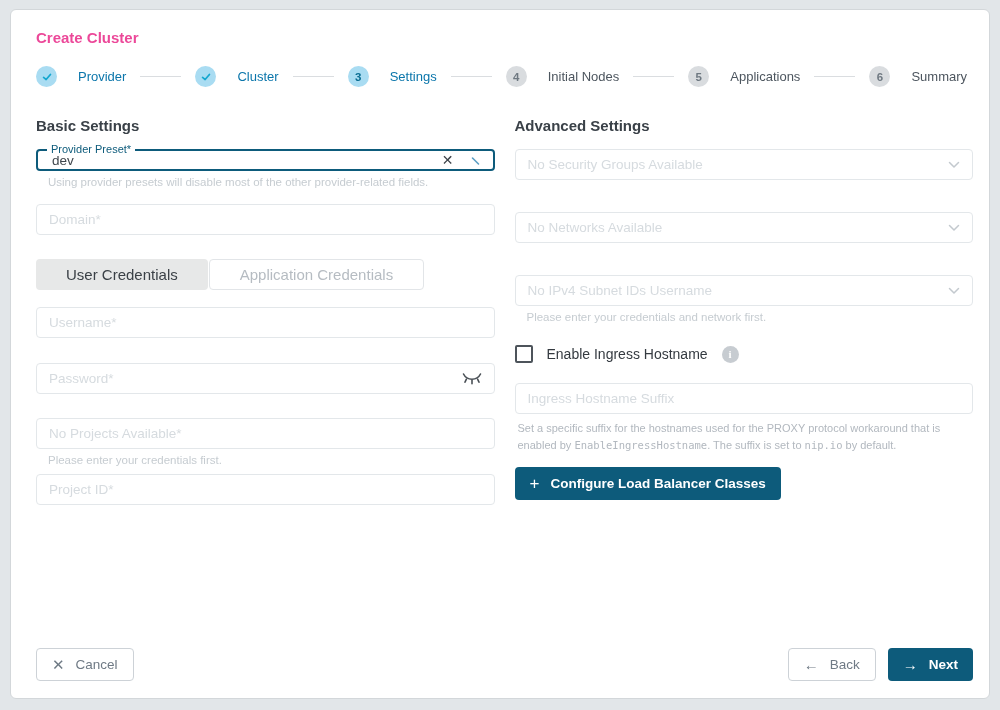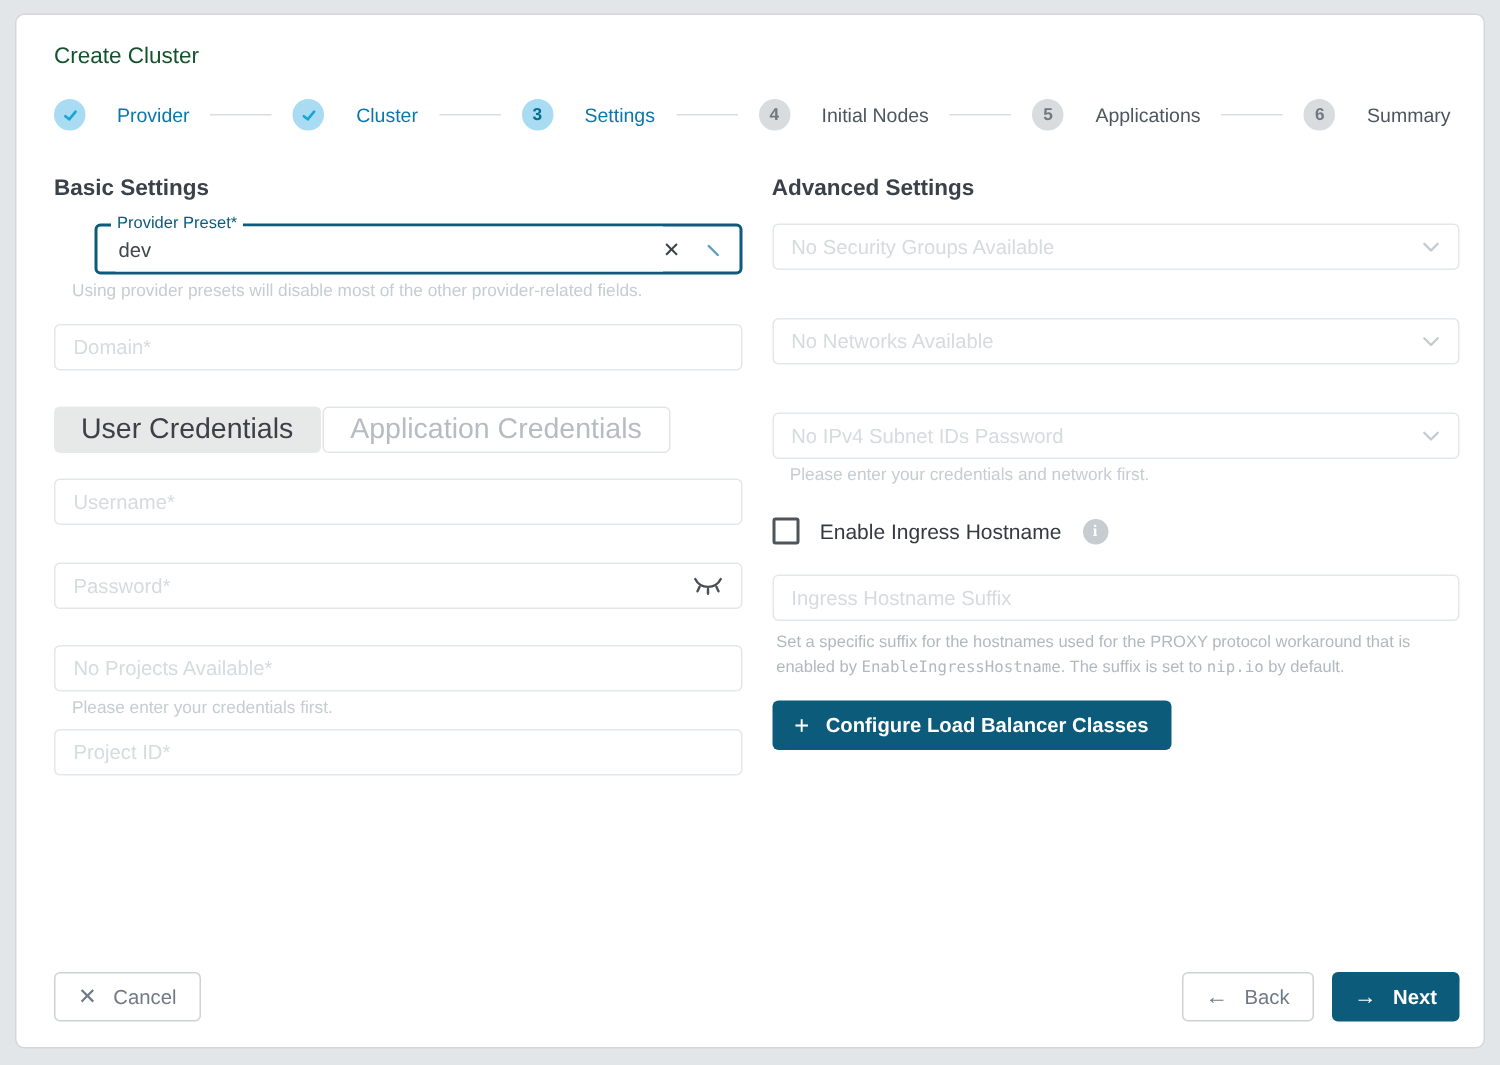--- a/index.html
+++ b/index.html
@@ -27,21 +27,21 @@
   }
   .card{
     width:980px;height:690px;
     margin:9px auto 0;
     background:#fff;
     border:1px solid #d3d7da;
     border-radius:6px;
     padding:17px 16px 16px;
     display:flex;flex-direction:column;
   }
-  .page-title{font-size:15px;font-weight:400;color:#14532d;margin:2px 0 20px 9px;}
+  .page-title{font-size:15px;font-weight:700;color:#ec4899;margin:2px 0 20px 9px;}
   
   .stepper{display:flex;align-items:center;margin:0 6px 30px 9px;}
   .step{display:flex;align-items:center;gap:21px;flex:none;cursor:pointer;}
   .step-circle{
     width:21px;height:21px;border-radius:50%;
     display:flex;align-items:center;justify-content:center;
     font-size:11.5px;font-weight:700;flex:none;
   }
   .step-circle.on{background:var(--step-blue-bg);color:var(--step-num-active);}
   .step-circle.todo{background:var(--todo-bg);color:var(--todo-num);}
@@ -63,33 +63,33 @@
     font-family:"Liberation Sans",sans-serif;color:#3f464c;background:transparent;
   }
   .field input::placeholder{color:var(--placeholder);opacity:1;}
   .sel .ph{font-size:13.5px;color:var(--placeholder);flex:1;white-space:nowrap;overflow:hidden;}
   .helper{font-size:11.5px;color:var(--helper);margin:5px 0 0 12px;}
   .helper2{font-size:11px;color:var(--helper-dark);margin:6px 0 0 3px;line-height:1.5;}
   .helper2 code{font-family:"DejaVu Sans Mono",monospace;font-size:10.5px;}
   
   .pp-field{
     position:relative;border:2px solid var(--primary);border-radius:4px;
-    height:34px;display:flex;padding:0 12px;margin-top:8px;margin-left:27px;
+    height:22px;display:flex;align-items:center;padding:0 12px;margin-top:8px;
   }
   .pp-label{
     position:absolute;top:-8px;left:9px;background:#fff;padding:0 4px;
     font-size:11px;color:var(--primary);
   }
   .pp-field input{border:none;outline:none;flex:1;font-size:13.5px;color:#3f464c;
     font-family:"Liberation Sans",sans-serif;}
   .pp-icons{display:flex;align-items:center;gap:16px;}
   .clear-x{font-size:14px;color:#3c4248;cursor:pointer;line-height:1;}
   
   .tabs{display:flex;align-items:stretch;height:31px;}
-  .tab{display:flex;align-items:center;padding:0 18px;font-size:19px;border-radius:4px;cursor:pointer;}
+  .tab{display:flex;align-items:center;padding:0 30px;font-size:15px;border-radius:4px;cursor:pointer;}
   .tab.active{background:#e7e8e8;color:#3b4147;}
   .tab.inactive{background:#fff;border:1px solid #e2e5e8;color:#b6bcc2;margin-left:1px;}
   
   .cb-row{display:flex;align-items:center;gap:14px;}
   .cb{width:18px;height:18px;border:2px solid #4d545b;border-radius:2px;background:#fff;cursor:pointer;flex:none;}
   .cb-label{font-size:14px;color:#343a40;}
   .info-ic{
     width:17px;height:17px;border-radius:50%;background:#c7ccd1;color:#fff;
     font-size:11px;font-weight:700;display:flex;align-items:center;justify-content:center;
     font-family:"Liberation Serif",serif;cursor:pointer;
@@ -227,21 +227,21 @@
       </div>
 
       <div class="sel mb32">
         <span class="ph">No Networks Available</span>
         <svg width="12" height="8" viewBox="0 0 12 8">
             <path d="M1.5 1.5 L6 6 L10.5 1.5" fill="none" stroke="#c3c9ce" stroke-width="1.5" stroke-linecap="round" stroke-linejoin="round"></path>
           </svg>
       </div>
 
       <div class="sel">
-        <span class="ph">No IPv4 Subnet IDs Password</span>
+        <span class="ph">No IPv4 Subnet IDs Username</span>
         <svg width="12" height="8" viewBox="0 0 12 8">
             <path d="M1.5 1.5 L6 6 L10.5 1.5" fill="none" stroke="#c3c9ce" stroke-width="1.5" stroke-linecap="round" stroke-linejoin="round"></path>
           </svg>
       </div>
       <div class="helper mb22">Please enter your credentials and network first.</div>
 
       <div class="cb-row mb20">
         <span class="cb"></span>
         <span class="cb-label">Enable Ingress Hostname</span>
         <span class="info-ic">i</span>

